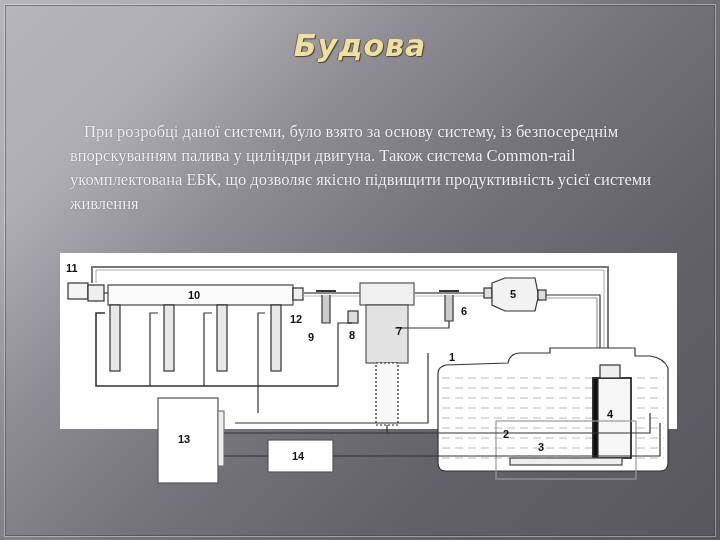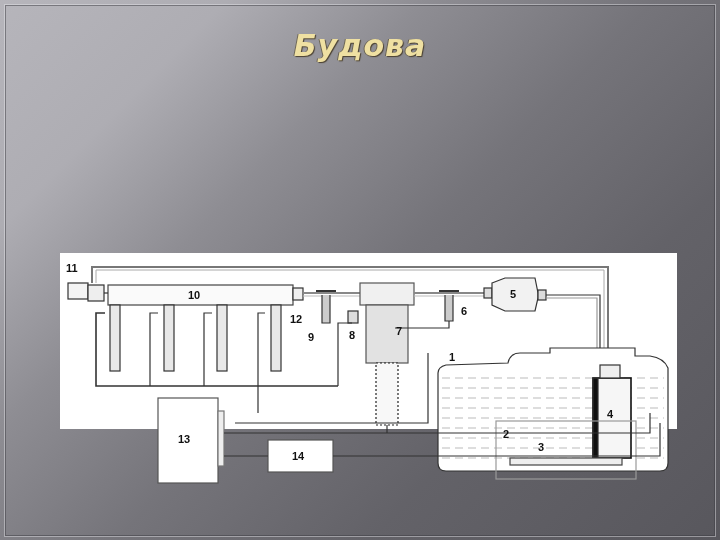--- a/index.html
+++ b/index.html
@@ -40,20 +40,23 @@
   .lbl { font-family: "Liberation Sans", sans-serif; font-weight: bold; font-size: 11px; fill: #111; }
 </style>
 </head>
 <body>
 
 <div class="slide">
   <div class="frame"></div>
 
   <div class="title">Будова</div>
 
+  <div class="body-text">
+    <p>При розробці даної системи, було взято за основу систему, із безпосереднім впорскуванням палива у циліндри двигуна. Також система Common-rail укомплектована ЕБК, що дозволяє якісно підвищити продуктивність усієї системи живлення</p>
+  </div>
 
   <div class="diagram">
     <svg width="617" height="238" viewBox="0 0 617 238" xmlns="http://www.w3.org/2000/svg">
       <g fill="none" stroke="#333" stroke-width="1.2">
 
         <path d="M32 30 L32 14 L548 14 L548 112" stroke-width="2" stroke="#777"></path>
         <path d="M36 30 L36 17 L544 17 L544 112" stroke-width="1" stroke="#aaa"></path>
 
         <rect x="48" y="32" width="185" height="20" fill="#fafafa" stroke="#444"></rect>
         <rect x="8" y="30" width="20" height="16" fill="#f4f4f4"></rect>

